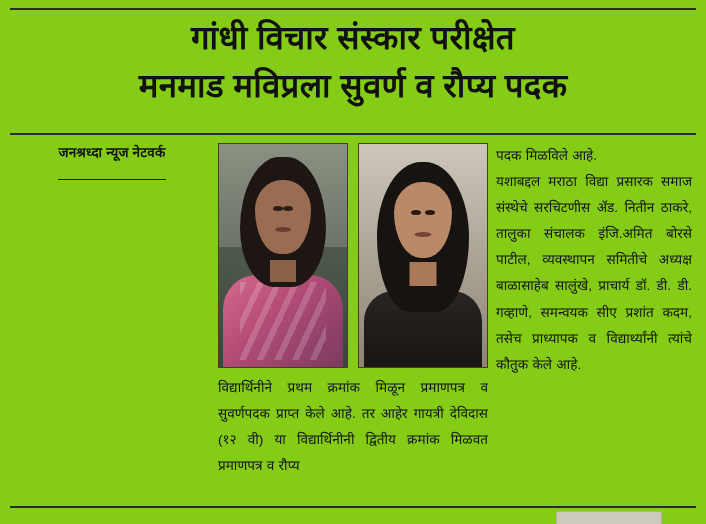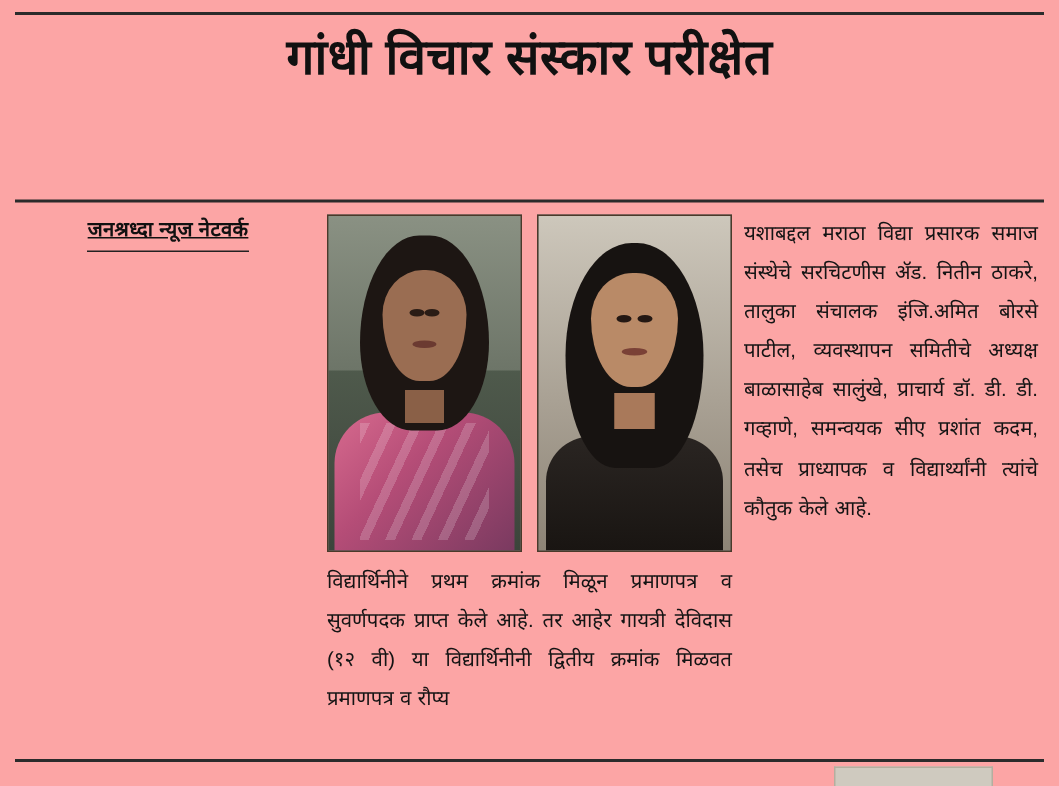--- a/index.html
+++ b/index.html
@@ -10,21 +10,21 @@
     width: 706px;
     height: 524px;
     background: #f2efe9;
     font-family: "Liberation Sans", sans-serif;
     overflow: hidden;
   }
   .page {
     position: relative;
     width: 706px;
     height: 524px;
-    background: #fca5a5;
+    background: #84cc16;
     box-sizing: border-box;
   }
   
   .top-rule {
     position: absolute;
     top: 8px;
     left: 10px;
     right: 10px;
     height: 2px;
     background: #2b2b2b;
@@ -97,22 +97,21 @@
     font-weight: bold;
     color: #111;
     margin: 0 0 6px 0;
     padding-bottom: 2px;
     letter-spacing: 0.2px;
     text-align: center;
   }
   .byline-underline {
     border-bottom: 1.5px solid #222;
     display: inline-block;
-    padding-bottom: 6px;
-    text-decoration: underline;
+    padding-bottom: 18px;
   }
   p.body {
     margin: 0 0 0 0;
     font-size: 13.6px;
     line-height: 1.92;
     text-align: justify;
     text-justify: inter-word;
     color: #141414;
     word-spacing: 0.5px;
   }
@@ -231,20 +230,21 @@
 </style>
 </head>
 <body>
 
 <div class="page">
 
   <div class="top-rule"></div>
 
   <div class="headline">
     <span class="l1">गांधी विचार संस्कार परीक्षेत</span>
+    <span class="l2">मनमाड मविप्रला सुवर्ण व रौप्य पदक</span>
   </div>
 
   <div class="head-rule"></div>
 
   <div class="cols">
 
     <div class="col col1">
       <div class="byline">
         <span class="byline-underline">जनश्रध्दा न्यूज नेटवर्क</span>
       </div>
@@ -279,20 +279,21 @@
         </div>
 
       </div>
 
       <div class="caption-zone">
         <p class="body">विद्यार्थिनीने प्रथम क्रमांक मिळून प्रमाणपत्र व सुवर्णपदक प्राप्त केले आहे. तर आहेर गायत्री देविदास (१२ वी) या विद्यार्थिनीनी द्वितीय क्रमांक मिळवत प्रमाणपत्र व रौप्य</p>
       </div>
     </div>
 
     <div class="col col3">
+      <p class="body">पदक मिळविले आहे.</p>
       <p class="body">यशाबद्दल मराठा विद्या प्रसारक समाज संस्थेचे सरचिटणीस ॲड. नितीन ठाकरे, तालुका संचालक इंजि.अमित बोरसे पाटील, व्यवस्थापन समितीचे अध्यक्ष बाळासाहेब सालुंखे, प्राचार्य डॉ. डी. डी. गव्हाणे, समन्वयक सीए प्रशांत कदम, तसेच प्राध्यापक व विद्यार्थ्यांनी त्यांचे कौतुक केले आहे.</p>
     </div>
 
   </div>
 
   <div class="bottom-rule"></div>
   <div class="bottom-tab"></div>
 
 </div>
 

